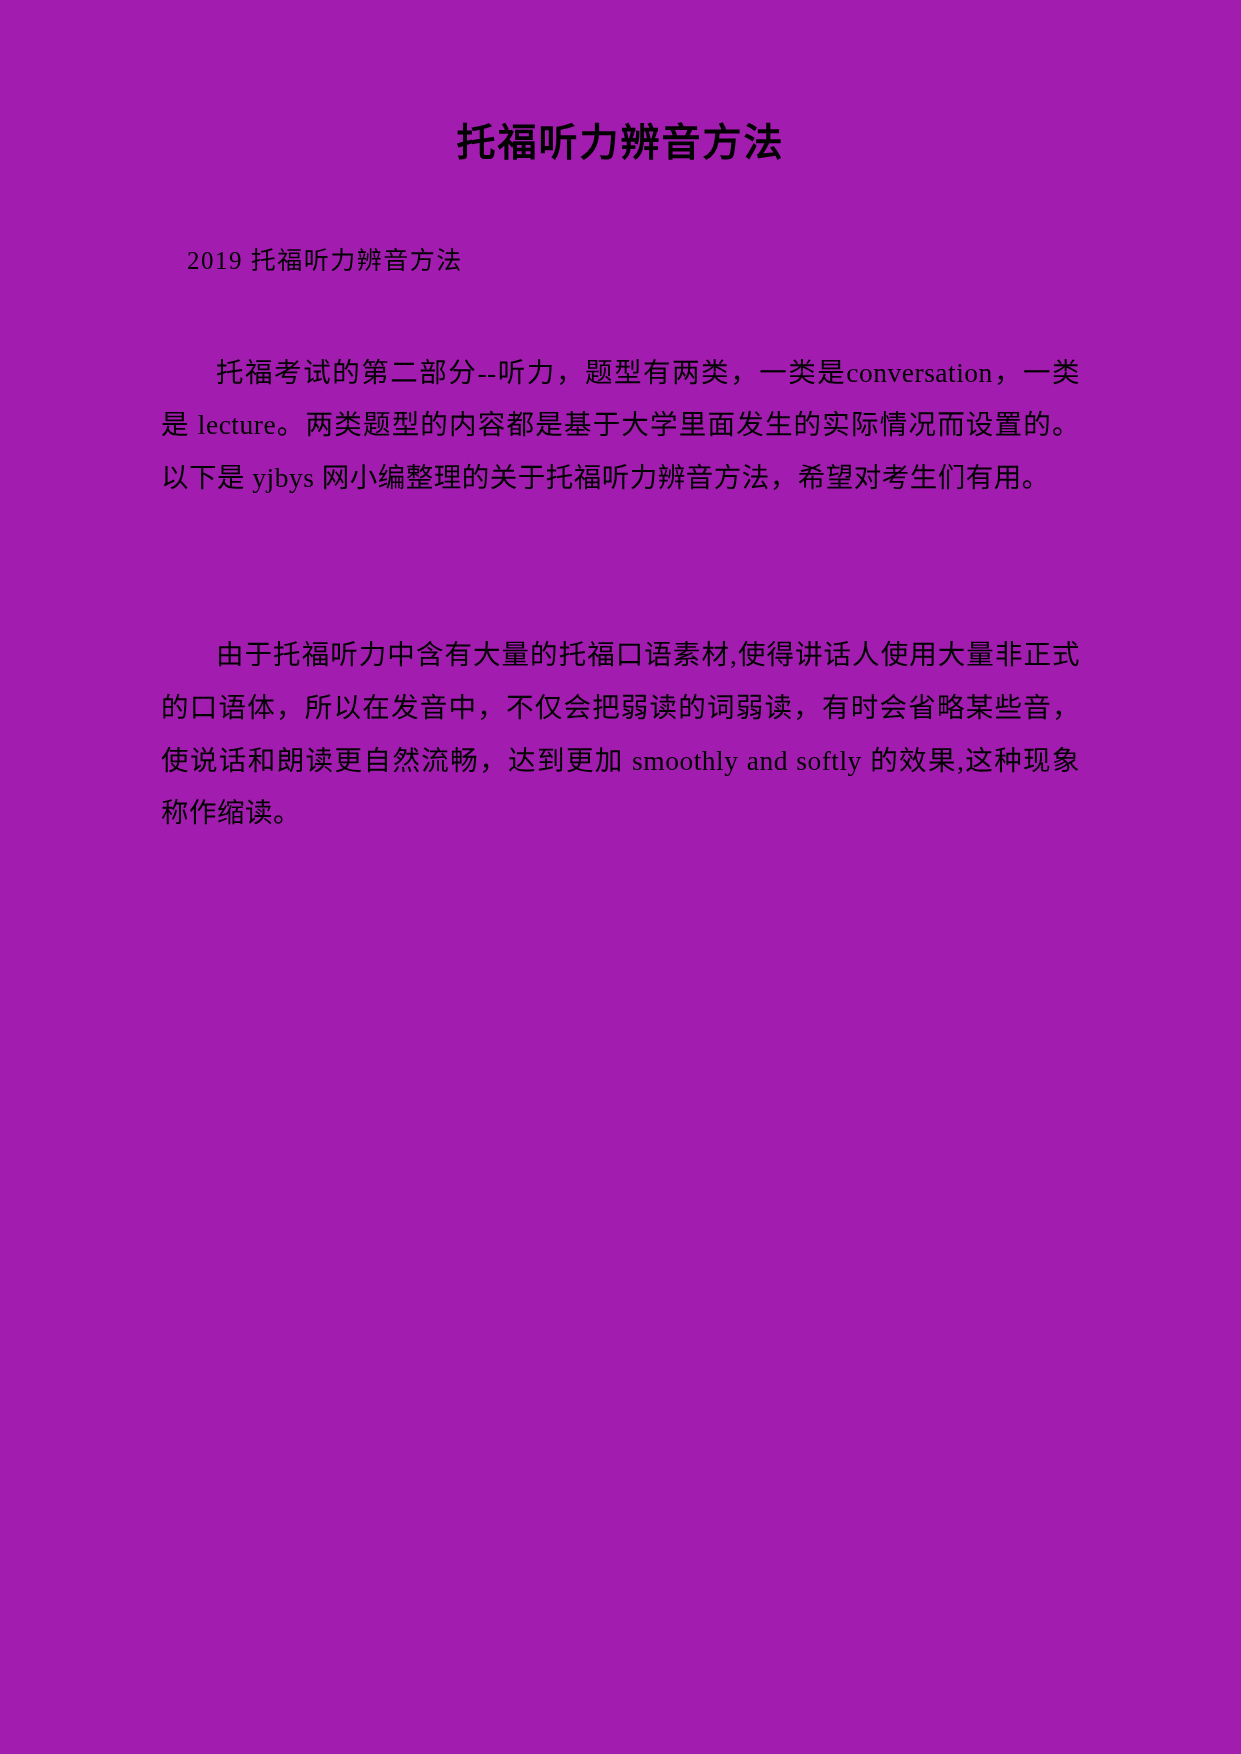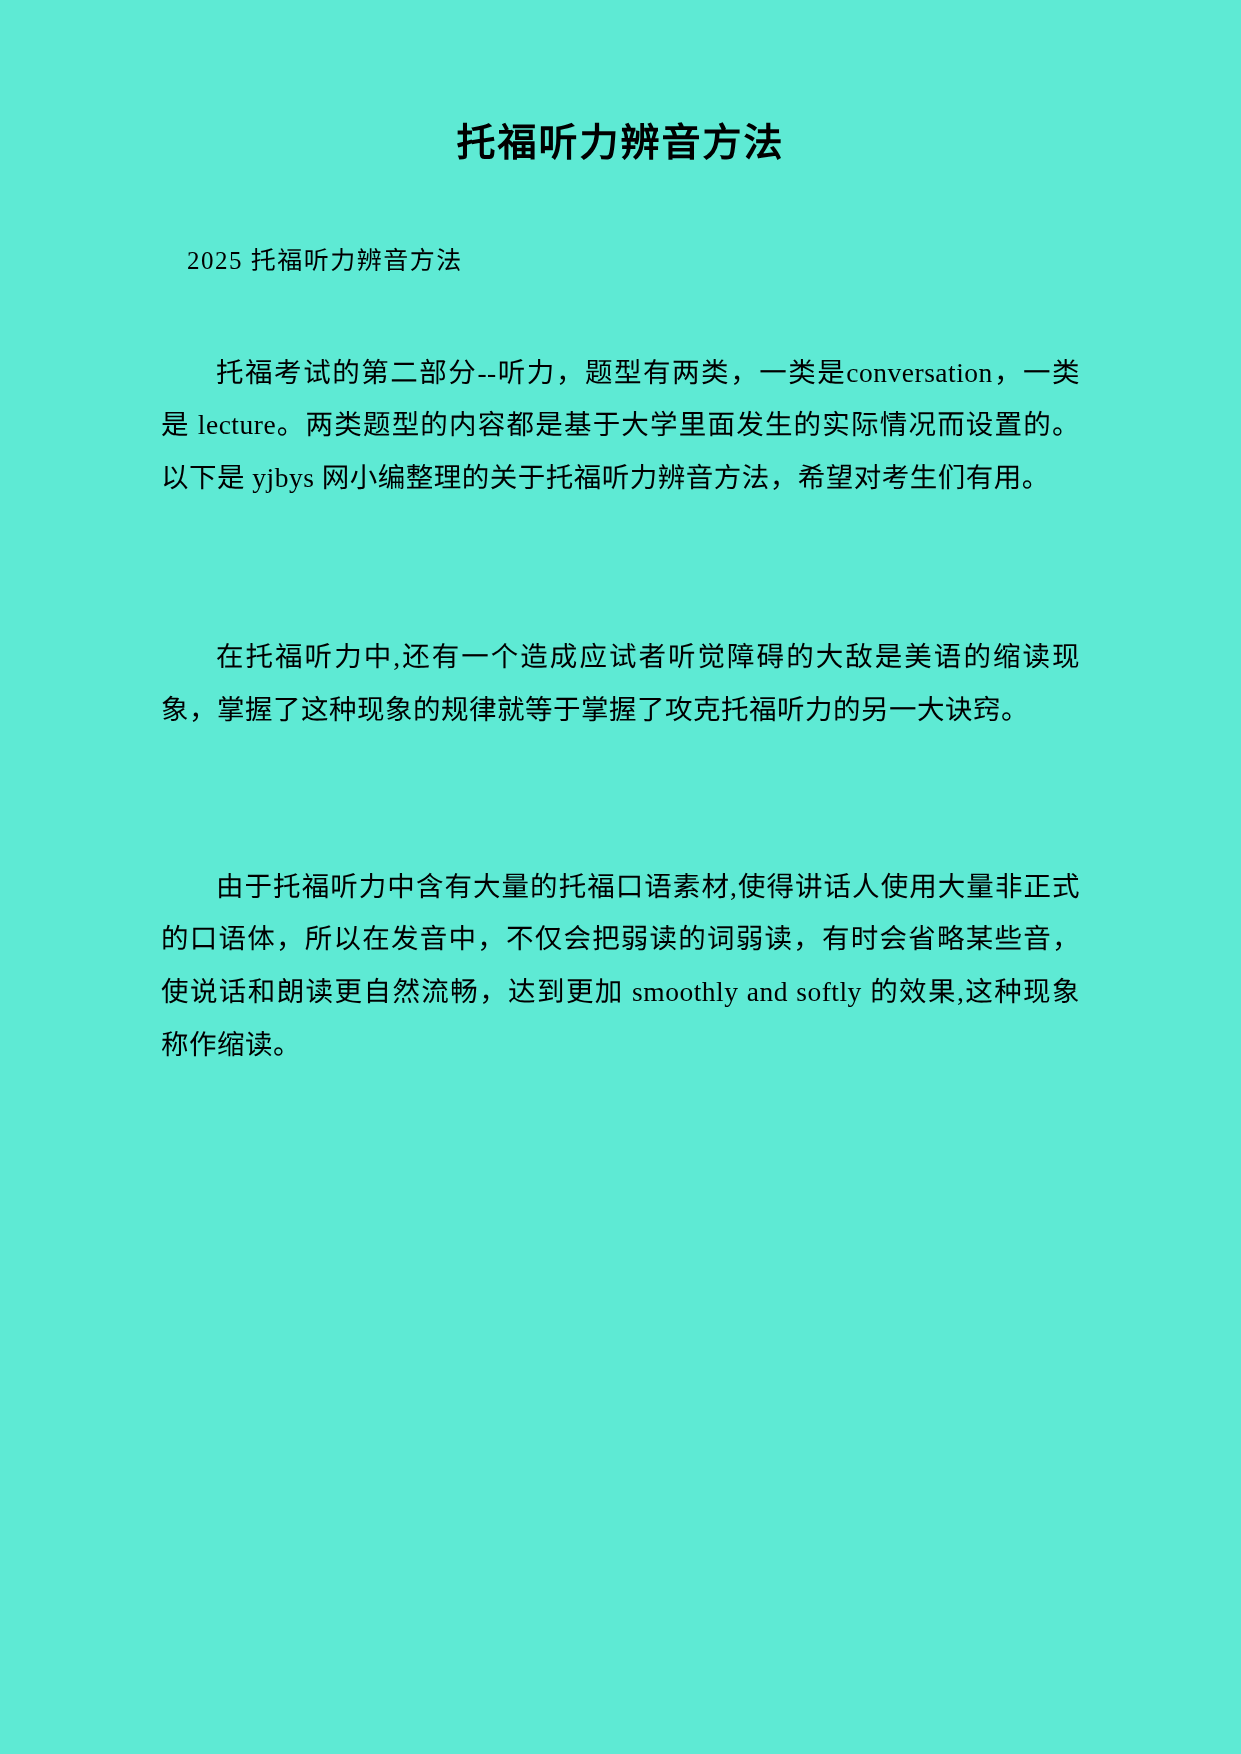--- a/index.html
+++ b/index.html
@@ -14,21 +14,21 @@
     font-family: "Liberation Serif", "DejaVu Serif", serif;
     color: #000000;
     -webkit-font-smoothing: antialiased;
   }
   .page {
     position: relative;
     width: 1241px;
     height: 1754px;
     box-sizing: border-box;
     padding: 0 145px;
-    background: #5eead4;
+    background: #a21caf;
     overflow: hidden;
   }
   .doc-title {
     margin: 0;
     padding-top: 118px;
     text-align: center;
     font-size: 39px;
     font-weight: bold;
     letter-spacing: 2px;
     line-height: 1.3;
@@ -64,22 +64,21 @@
   .para.p2 { padding-top: 110px; }
   .para.p3 { padding-top: 108px; }
 </style>
 </head>
 <body>
 
 <div class="page">
 
   <h1 class="doc-title">托福听力辨音方法</h1>
 
-  <p class="subtitle">2025 托福听力辨音方法</p>
+  <p class="subtitle">2019 托福听力辨音方法</p>
 
   <p class="para p1">托福考试的第二部分--听力，题型有两类，一类是conversation，一类是 lecture。两类题型的内容都是基于大学里面发生的实际情况而设置的。以下是 yjbys 网小编整理的关于托福听力辨音方法，希望对考生们有用。</p>
 
 
-  <p class="para p2">在托福听力中,还有一个造成应试者听觉障碍的大敌是美语的缩读现象，掌握了这种现象的规律就等于掌握了攻克托福听力的另一大诀窍。</p>
 
   <p class="para p3">由于托福听力中含有大量的托福口语素材,使得讲话人使用大量非正式的口语体，所以在发音中，不仅会把弱读的词弱读，有时会省略某些音，使说话和朗读更自然流畅，达到更加 smoothly and softly 的效果,这种现象称作缩读。</p>
 
 </div>
 
 </body></html>

